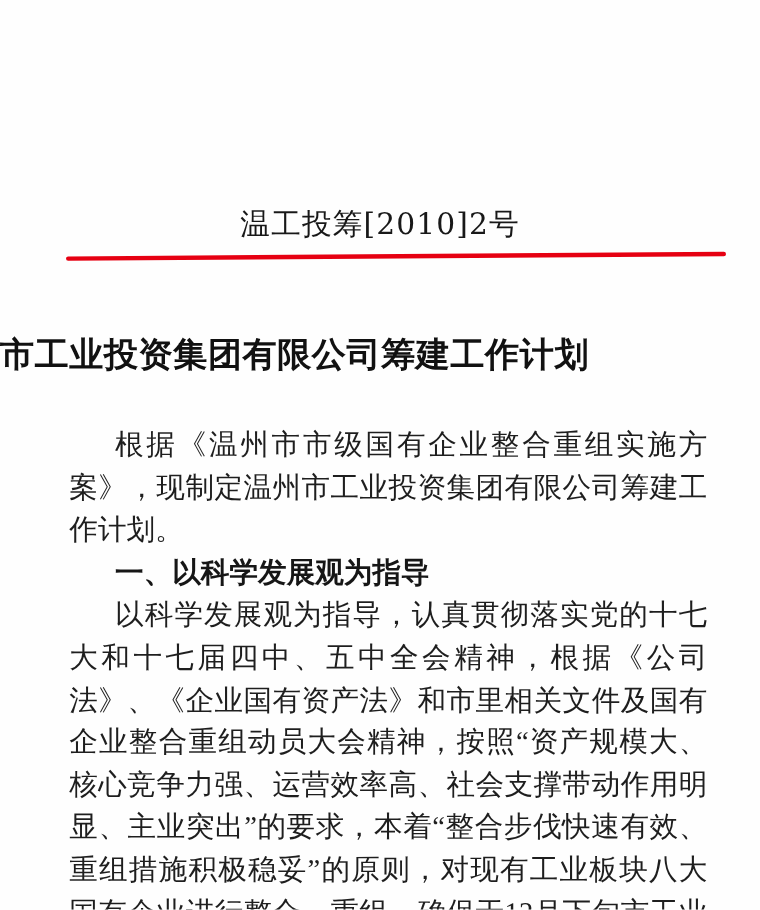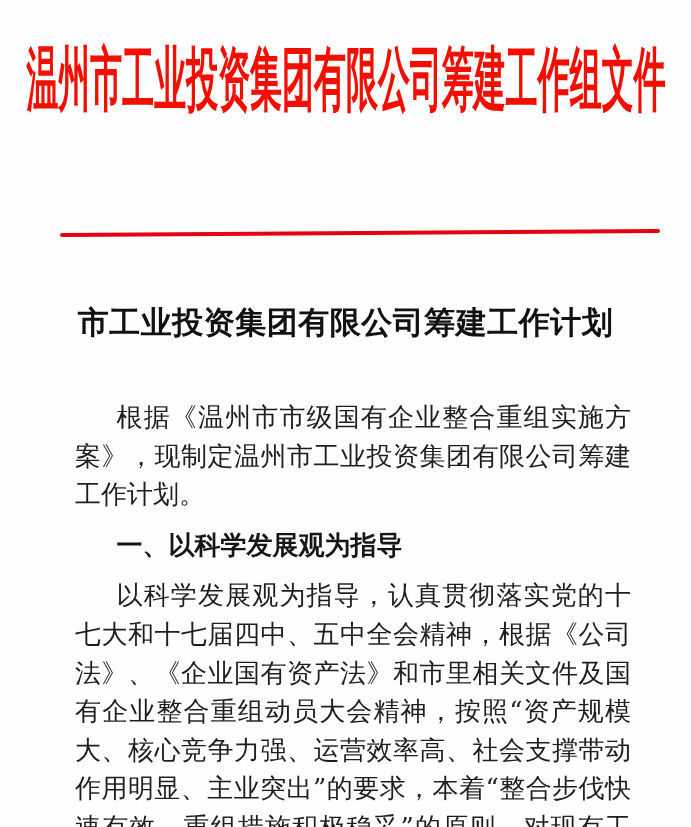--- a/index.html
+++ b/index.html
@@ -55,61 +55,60 @@
     height: 3.5px;
     background: var(--rule-red, #e60012);
     transform: rotate(-0.4deg);
     border-radius: 2px;
   }
   .doc-title {
     position: absolute;
     top: 302px;
     left: 0;
     right: 0;
-    text-align: center;
+    text-align: left;
     font-family: "DejaVu Sans", "Liberation Sans", sans-serif;
     font-weight: bold;
     font-size: 31px;
     letter-spacing: 0.5px;
     color: #111111;
   }
   .body-text {
     position: absolute;
     top: 386px;
     left: 63px;
     width: 580px;
     font-size: 26px;
     line-height: 38.6px;
     text-align: justify;
     text-justify: inter-ideograph;
     color: #1e1e1e;
   }
   .body-text p {
-    margin: 12px;
+    margin: 0;
     text-indent: 1.6em;
+    font-family: Liberation Serif, serif;
   }
   .section-heading {
     margin: 0;
     text-indent: 1.6em;
     font-family: "DejaVu Sans", "Liberation Sans", sans-serif;
     font-weight: bold;
     font-size: 26px;
     line-height: 38.6px;
     color: #161616;
   }
 </style>
 </head>
 <body>
 
 <div class="page">
 
-  <div class="banner">
-    <span class="stretch">温州市工业投资集团有限公司筹建工作组文件</span>
-  </div>
 
+  <div class="docnum">温工投筹[2010]2号</div>
 
   <div class="red-rule"></div>
 
   <div class="doc-title">市工业投资集团有限公司筹建工作计划</div>
 
   <div class="body-text">
     <p>根据《温州市市级国有企业整合重组实施方案》，现制定温州市工业投资集团有限公司筹建工作计划。</p>
     <p class="section-heading">一、以科学发展观为指导</p>
     <p>以科学发展观为指导，认真贯彻落实党的十七大和十七届四中、五中全会精神，根据《公司法》、《企业国有资产法》和市里相关文件及国有企业整合重组动员大会精神，按照“资产规模大、核心竞争力强、运营效率高、社会支撑带动作用明显、主业突出”的要求，本着“整合步伐快速有效、重组措施积极稳妥”的原则，对现有工业板块八大国有企业进行整合、重组，确保于12月下旬市工业投资集团有限公司挂牌运行，进而推动其进一步理顺关系，优化组合，科学经营，做大做强。</p>
   </div>

